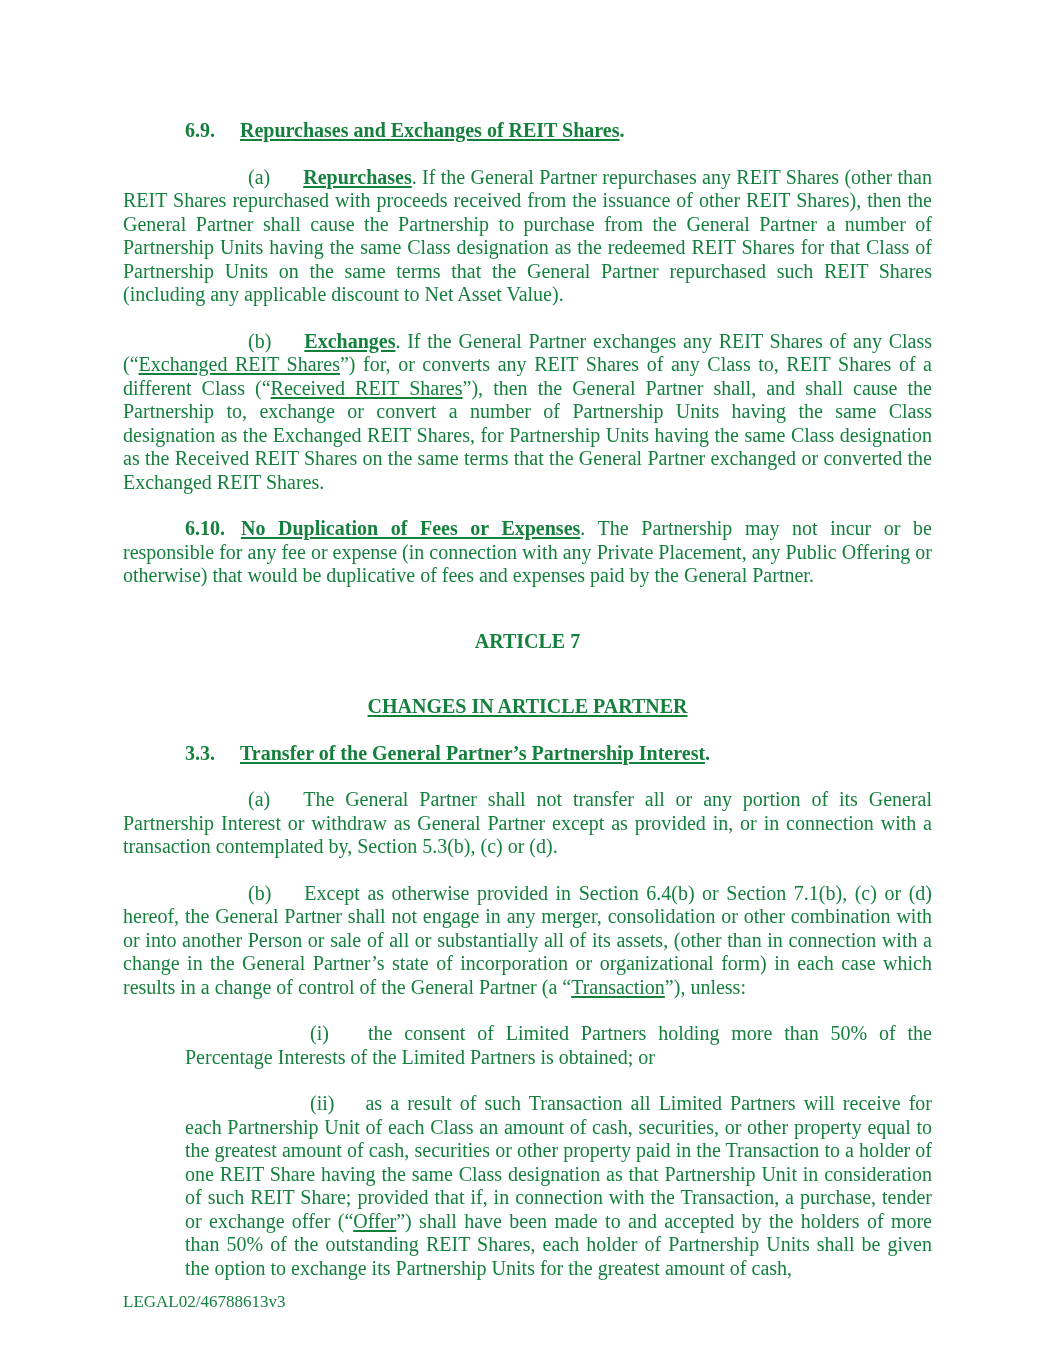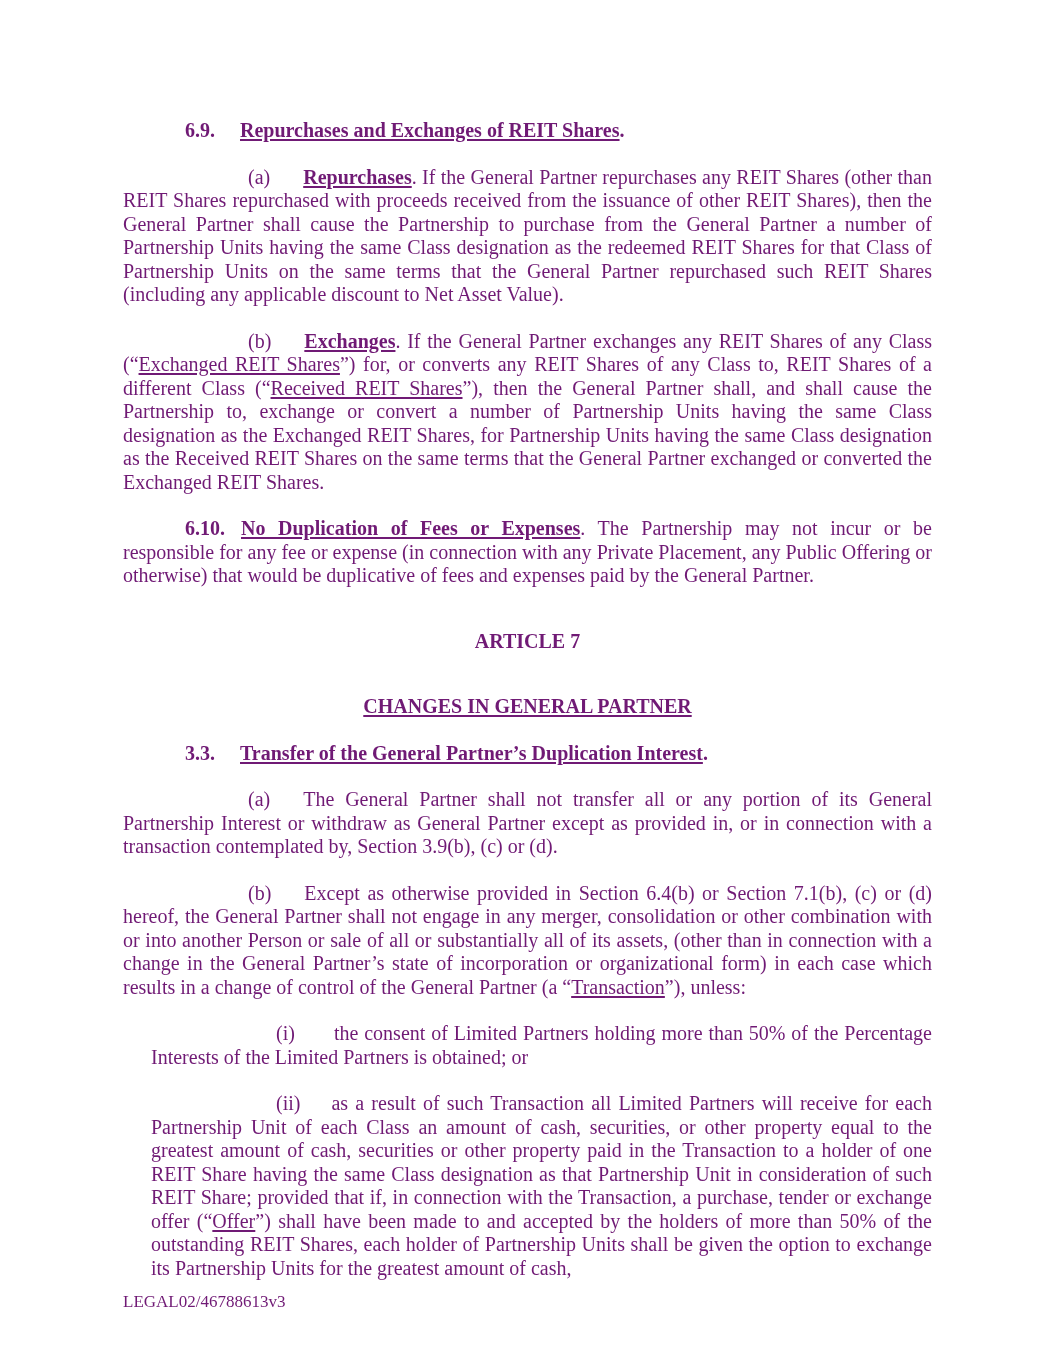--- a/index.html
+++ b/index.html
@@ -1,31 +1,31 @@
 <!DOCTYPE html>
 <html><head>
 <meta charset="utf-8">
 <style>
   html,body{margin:0;padding:0;background:#e8e8e8;}
   .page{
     position:relative;
     width:1055px;height:1365px;
     margin:0 auto;
     background:#ffffff;
-    color:#701a75;
+    color:#15803d;
     font-family:"Liberation Serif","DejaVu Serif",serif;
     font-size:20px;
     line-height:23.5px;
     overflow:hidden;
   }
   .content{position:absolute;left:123px;top:119px;width:809px;}
   .para{margin:0 0 23px 0;text-align:justify;}
   .p-section{text-indent:62px;}
   .p-sub{text-indent:125px;}
-  .p-clause{margin-left:28px;text-indent:125px;}
+  .p-clause{margin-left:62px;text-indent:125px;}
   .p-center{text-align:center;text-indent:0;margin-top:42px;}
   .b{font-weight:bold;}
   .u{text-decoration:underline;text-underline-offset:2px;}
   .tab{display:inline-block;}
   #blk-h69 .tab{width:25px;}
   #blk-a69 .tab,#blk-b69 .tab{width:33px;}
   #blk-610 .tab{width:16px;}
   #blk-h71 .tab{width:25px;}
   #blk-a71 .tab,#blk-b71 .tab{width:33px;}
   #blk-ci .tab{width:39px;}
@@ -36,21 +36,21 @@
 </head>
 <body>
 
 <div class="page">
   <div class="content">
     <p id="blk-h69" class="para p-section"><span class="b ">6.9.</span><span class="tab"></span><span class="b u">Repurchases and Exchanges of REIT Shares</span><span class="b ">.</span></p>
     <p id="blk-a69" class="para p-sub"><span class="">(a)</span><span class="tab"></span><span class="b u">Repurchases</span><span class="">. If the General Partner repurchases any REIT Shares (other than REIT Shares repurchased with proceeds received from the issuance of other REIT Shares), then the General Partner shall cause the Partnership to purchase from the General Partner a number of Partnership Units having the same Class designation as the redeemed REIT Shares for that Class of Partnership Units on the same terms that the General Partner repurchased such REIT Shares (including any applicable discount to Net Asset Value).</span></p>
     <p id="blk-b69" class="para p-sub"><span class="">(b)</span><span class="tab"></span><span class="b u">Exchanges</span><span class="">. If the General Partner exchanges any REIT Shares of any Class (“</span><span class="u">Exchanged REIT Shares</span><span class="">”) for, or converts any REIT Shares of any Class to, REIT Shares of a different Class (“</span><span class="u">Received REIT Shares</span><span class="">”), then the General Partner shall, and shall cause the Partnership to, exchange or convert a number of Partnership Units having the same Class designation as the Exchanged REIT Shares, for Partnership Units having the same Class designation as the Received REIT Shares on the same terms that the General Partner exchanged or converted the Exchanged REIT Shares.</span></p>
     <p id="blk-610" class="para p-section"><span class="b ">6.10.</span><span class="tab"></span><span class="b u">No Duplication of Fees or Expenses</span><span class="">. The Partnership may not incur or be responsible for any fee or expense (in connection with any Private Placement, any Public Offering or otherwise) that would be duplicative of fees and expenses paid by the General Partner.</span></p>
     <p id="blk-art7" class="para p-center"><span class="b ">ARTICLE 7</span></p>
-    <p id="blk-art7t" class="para p-center"><span class="b u">CHANGES IN GENERAL PARTNER</span></p>
-    <p id="blk-h71" class="para p-section"><span class="b ">3.3.</span><span class="tab"></span><span class="b u">Transfer of the General Partner’s Duplication Interest</span><span class="b ">.</span></p>
-    <p id="blk-a71" class="para p-sub"><span class="">(a)</span><span class="tab"></span><span class="">The General Partner shall not transfer all or any portion of its General Partnership Interest or withdraw as General Partner except as provided in, or in connection with a transaction contemplated by, Section 3.9(b), (c) or (d).</span></p>
+    <p id="blk-art7t" class="para p-center"><span class="b u">CHANGES IN ARTICLE PARTNER</span></p>
+    <p id="blk-h71" class="para p-section"><span class="b ">3.3.</span><span class="tab"></span><span class="b u">Transfer of the General Partner’s Partnership Interest</span><span class="b ">.</span></p>
+    <p id="blk-a71" class="para p-sub"><span class="">(a)</span><span class="tab"></span><span class="">The General Partner shall not transfer all or any portion of its General Partnership Interest or withdraw as General Partner except as provided in, or in connection with a transaction contemplated by, Section 5.3(b), (c) or (d).</span></p>
     <p id="blk-b71" class="para p-sub"><span class="">(b)</span><span class="tab"></span><span class="">Except as otherwise provided in Section 6.4(b) or Section 7.1(b), (c) or (d) hereof, the General Partner shall not engage in any merger, consolidation or other combination with or into another Person or sale of all or substantially all of its assets, (other than in connection with a change in the General Partner’s state of incorporation or organizational form) in each case which results in a change of control of the General Partner (a “</span><span class="u">Transaction</span><span class="">”), unless:</span></p>
     <p id="blk-ci" class="para p-clause"><span class="">(i)</span><span class="tab"></span><span class="">the consent of Limited Partners holding more than 50% of the Percentage Interests of the Limited Partners is obtained; or</span></p>
     <p id="blk-cii" class="para p-clause"><span class="">(ii)</span><span class="tab"></span><span class="">as a result of such Transaction all Limited Partners will receive for each Partnership Unit of each Class an amount of cash, securities, or other property equal to the greatest amount of cash, securities or other property paid in the Transaction to a holder of one REIT Share having the same Class designation as that Partnership Unit in consideration of such REIT Share; provided that if, in connection with the Transaction, a purchase, tender or exchange offer (“</span><span class="u">Offer</span><span class="">”) shall have been made to and accepted by the holders of more than 50% of the outstanding REIT Shares, each holder of Partnership Units shall be given the option to exchange its Partnership Units for the greatest amount of cash,</span></p>
   </div>
   <div class="footer-id">LEGAL02/46788613v3</div>
 </div>
 
 </body></html>

